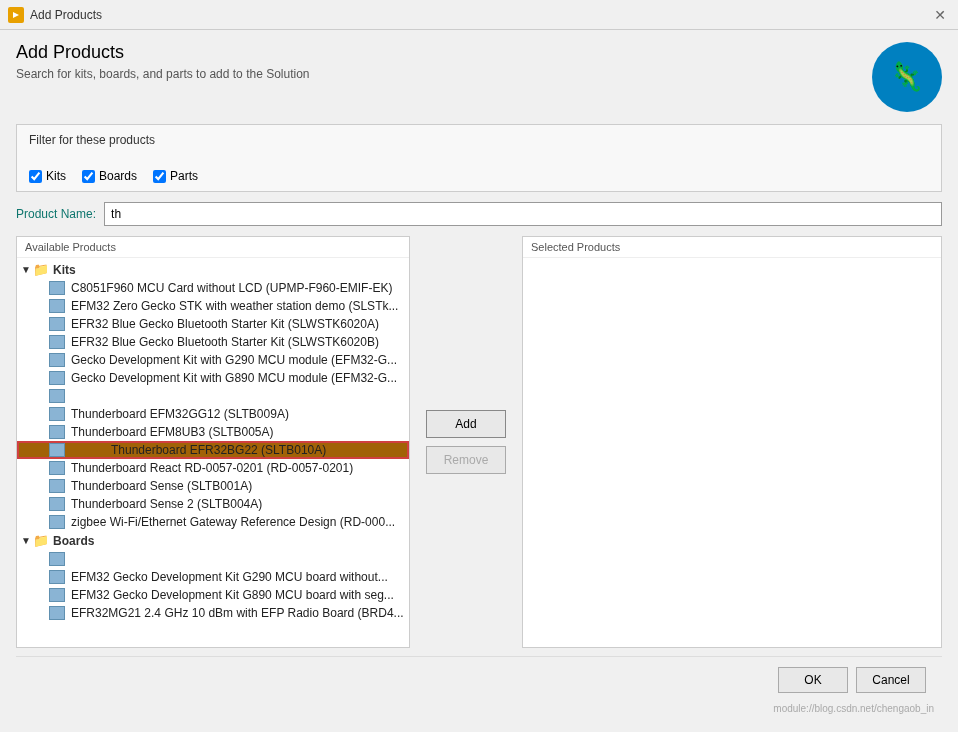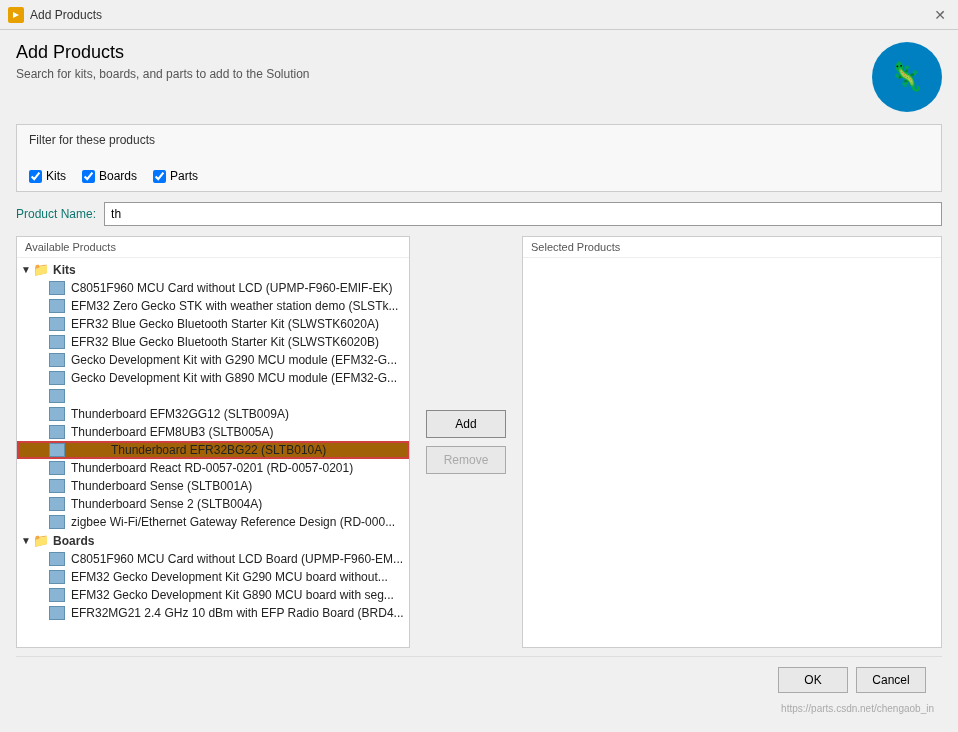--- a/index.html
+++ b/index.html
@@ -418,21 +418,20 @@
           </div>
 
           <div class="tree-category">
             <span class="tree-arrow">▼</span>
             <span class="folder-icon">📁</span>
             <span class="category-label">Boards</span>
           </div>
 
           <div class="tree-item">
             <div class="item-icon"></div>
-            <span class="item-label">C8051F960 MCU Card without LCD Board (UPMP-F960-EM...</span>
           </div>
           <div class="tree-item">
             <div class="item-icon"></div>
             <span class="item-label">EFM32 Gecko Development Kit G290 MCU board without...</span>
           </div>
           <div class="tree-item">
             <div class="item-icon"></div>
             <span class="item-label">EFM32 Gecko Development Kit G890 MCU board with seg...</span>
           </div>
           <div class="tree-item">
@@ -450,16 +449,16 @@
       <div class="right-panel">
         <div class="panel-label">Selected Products</div>
       </div>
 
     </div>
 
     <div class="bottom-bar">
       <button class="btn btn-ok">OK</button>
       <button class="btn btn-cancel">Cancel</button>
     </div>
-    <div class="watermark">https://parts.csdn.net/chengaob_in</div>
+    <div class="watermark">module://blog.csdn.net/chengaob_in</div>
 
   </div>
 </div>
 
 </body></html>

